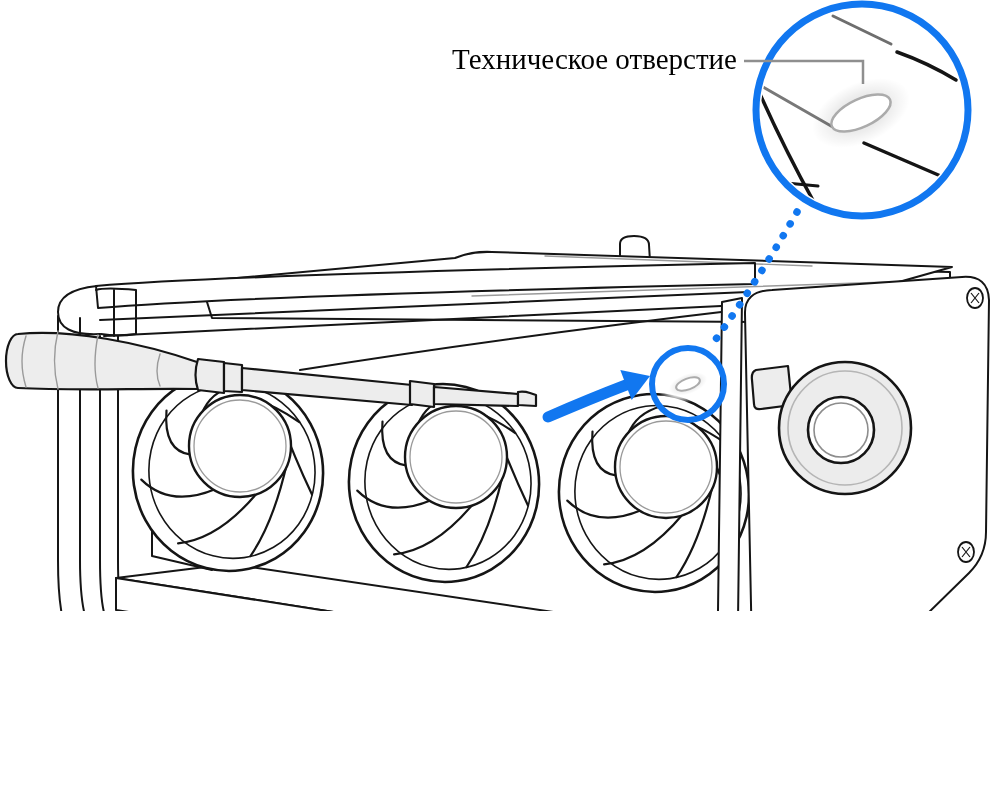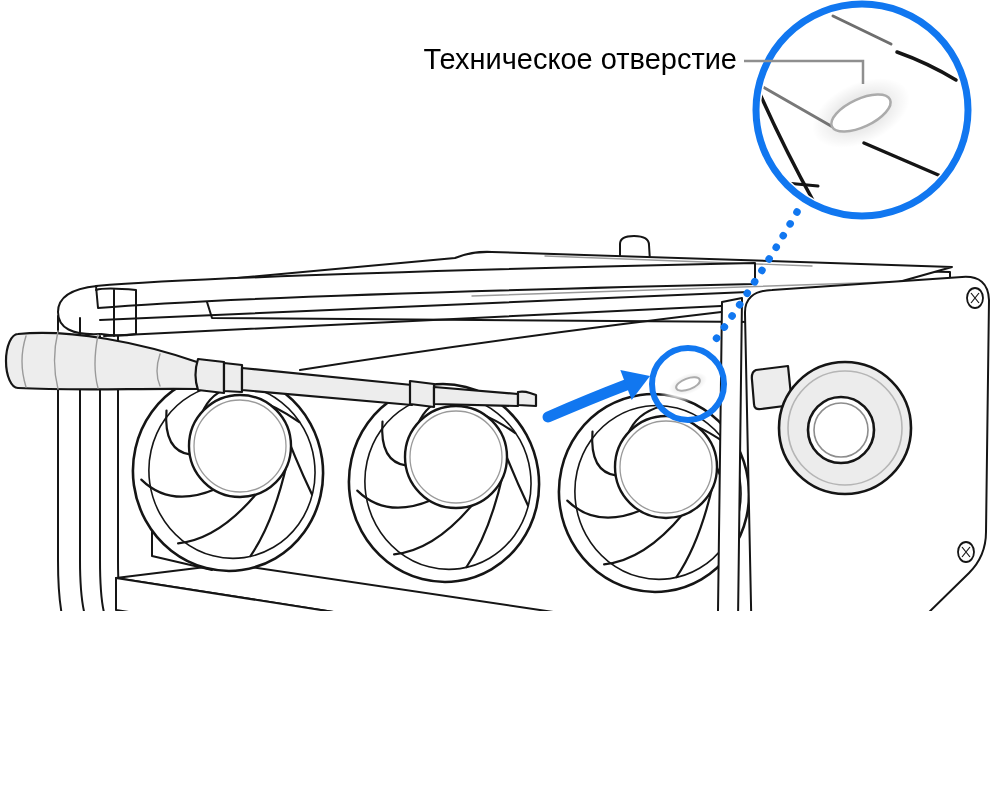--- a/index.html
+++ b/index.html
@@ -1,17 +1,17 @@
 <!DOCTYPE html>
 <html><head>
 <meta charset="utf-8">
 <style>
   html,body{margin:0;padding:0;background:#fff;}
   .canvas{position:relative;width:1003px;height:611px;background:#ffffff;overflow:hidden;
-          font-family:Liberation Sans, sans-serif;}
+          font-family:Liberation Serif, serif;}
   .figure-label{position:absolute;left:0;top:43px;width:737px;text-align:right;
                 font-size:29px;line-height:32px;color:#000;}
   svg{position:absolute;left:0;top:0;}
   .ink{stroke:#151515;fill:none;stroke-width:2;stroke-linecap:round;stroke-linejoin:round;}
   .inkfill{stroke:#151515;fill:#ffffff;stroke-width:2;stroke-linecap:round;stroke-linejoin:round;}
   .lite{stroke:#9a9a9a;fill:none;stroke-width:1.4;stroke-linecap:round;}
   .gray{fill:#ededed;stroke:#151515;stroke-width:2.2;stroke-linejoin:round;}
 </style>
 </head>
 <body>

